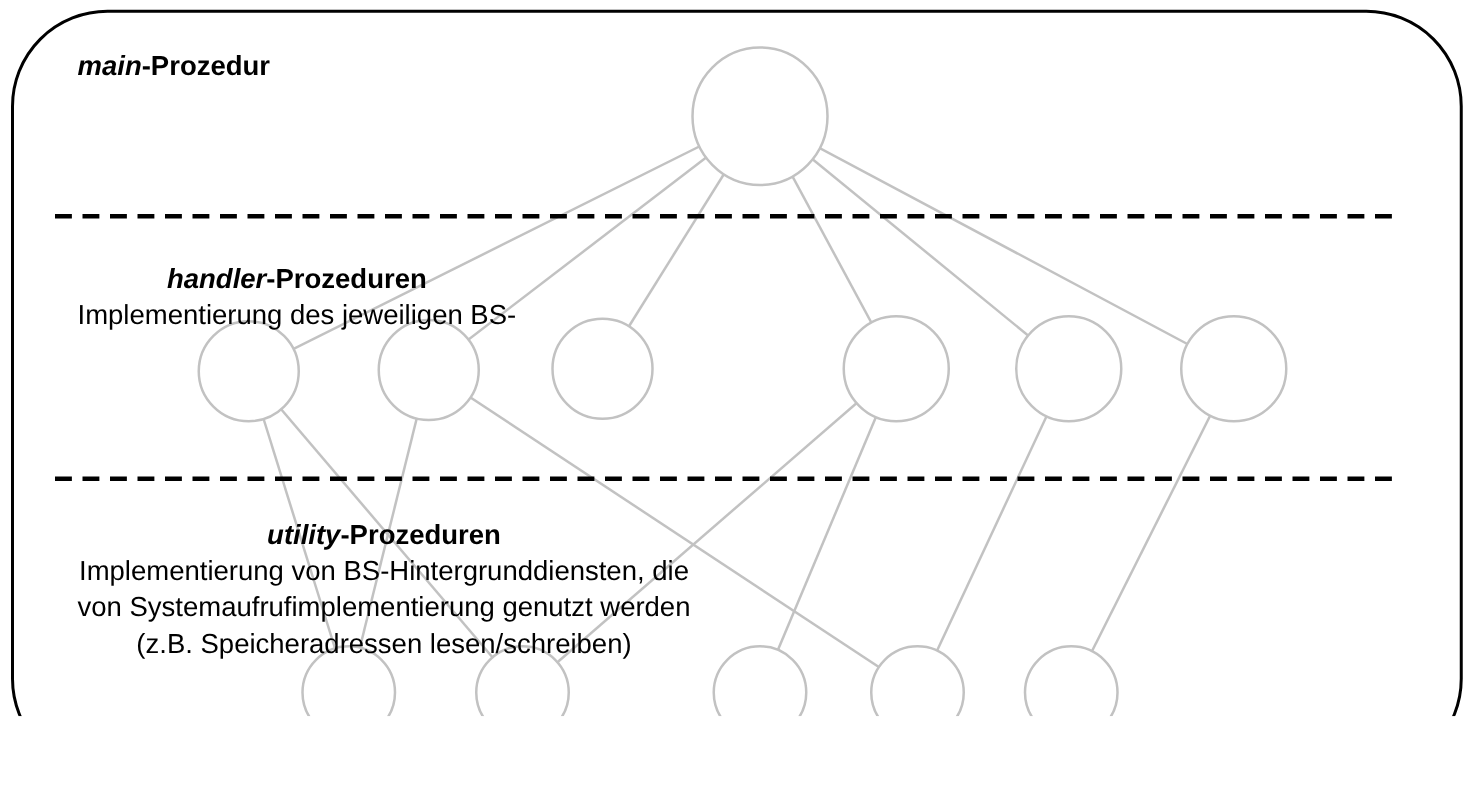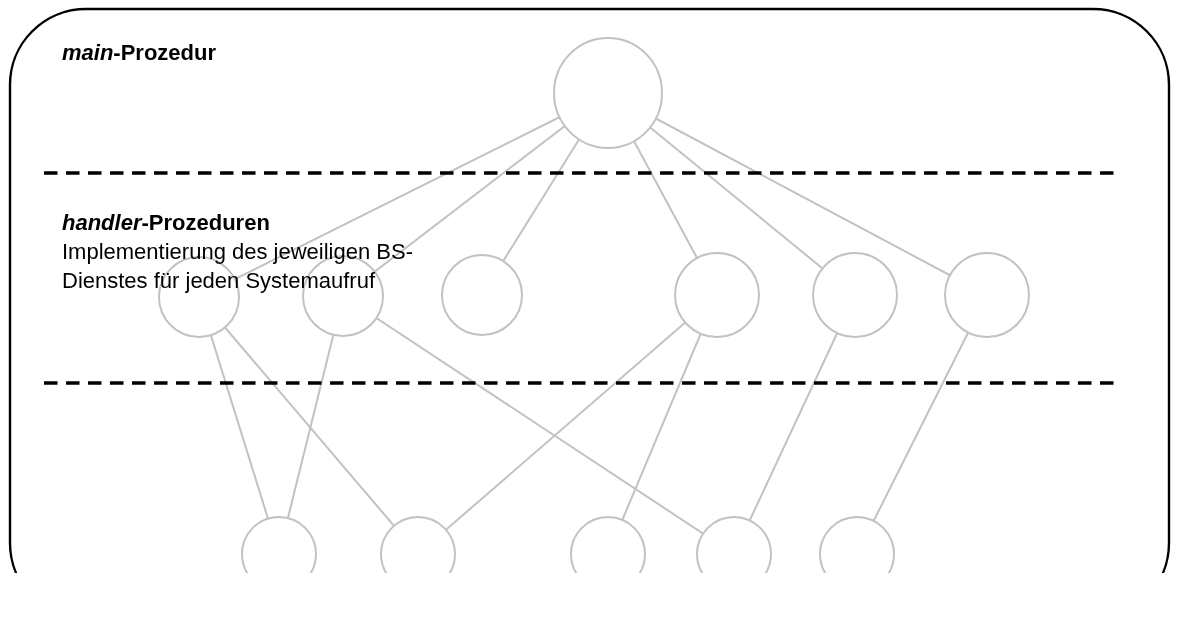--- a/index.html
+++ b/index.html
@@ -7,20 +7,21 @@
     padding: 0;
     background: #ffffff;
     font-family: "Liberation Sans", sans-serif;
   }
   .stage {
     position: relative;
     width: 1178px;
     height: 573px;
     background: #ffffff;
     overflow: hidden;
+    text-align: center;
   }
   .stage svg {
     position: absolute;
     left: 0;
     top: 0;
   }
   .layer-label {
     position: absolute;
     color: #000000;
     font-size: 22px;
@@ -79,17 +80,22 @@
       </g>
   </svg>
 
   <div class="layer-label" style="left:62px; top:38px;">
     <div class="ttl"><span class="em">main</span><span>-Prozedur</span></div>
   </div>
 
   <div class="layer-label" style="left:62px; top:208px;">
     <div class="ttl"><span class="em">handler</span><span>-Prozeduren</span></div>
     <div class="bdy">Implementierung des jeweiligen BS-</div>
-    <div class="bdy">Dienstes für jeden Systemaufruf</div>
   </div>
 
+  <div class="layer-label" style="left:62px; top:413px;">
+    <div class="ttl"><span class="em">utility</span><span>-Prozeduren</span></div>
+    <div class="bdy">Implementierung von BS-Hintergrunddiensten, die</div>
+    <div class="bdy">von Systemaufrufimplementierung genutzt werden</div>
+    <div class="bdy">(z.B. Speicheradressen lesen/schreiben)</div>
+  </div>
 
 </div>
 
 </body></html>

